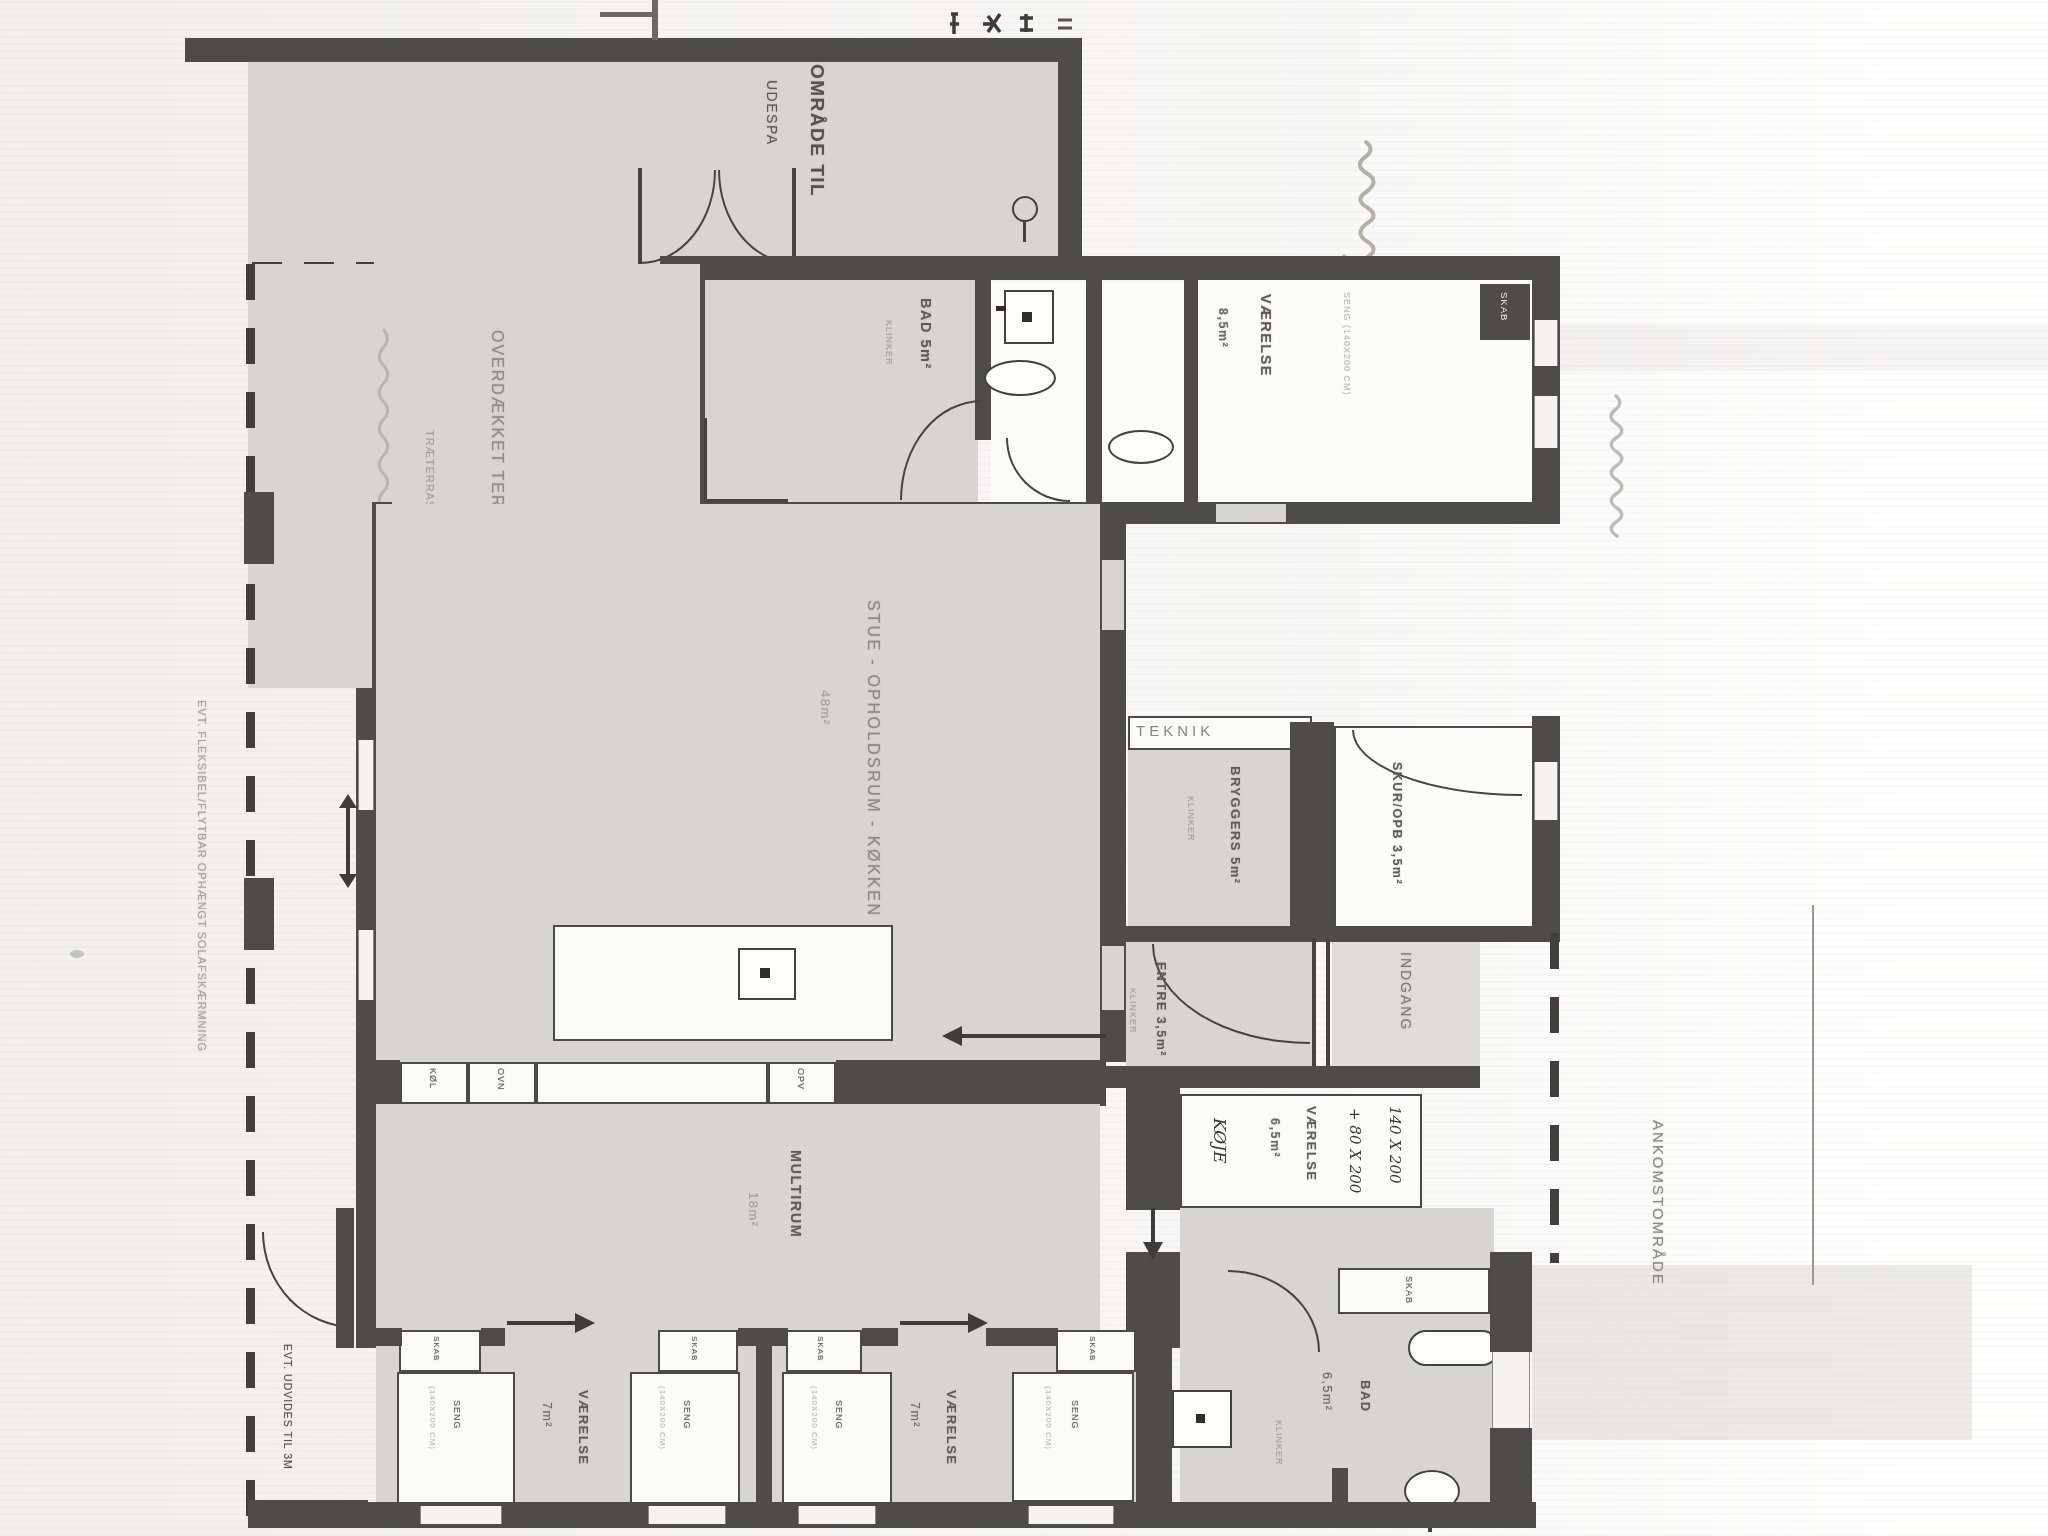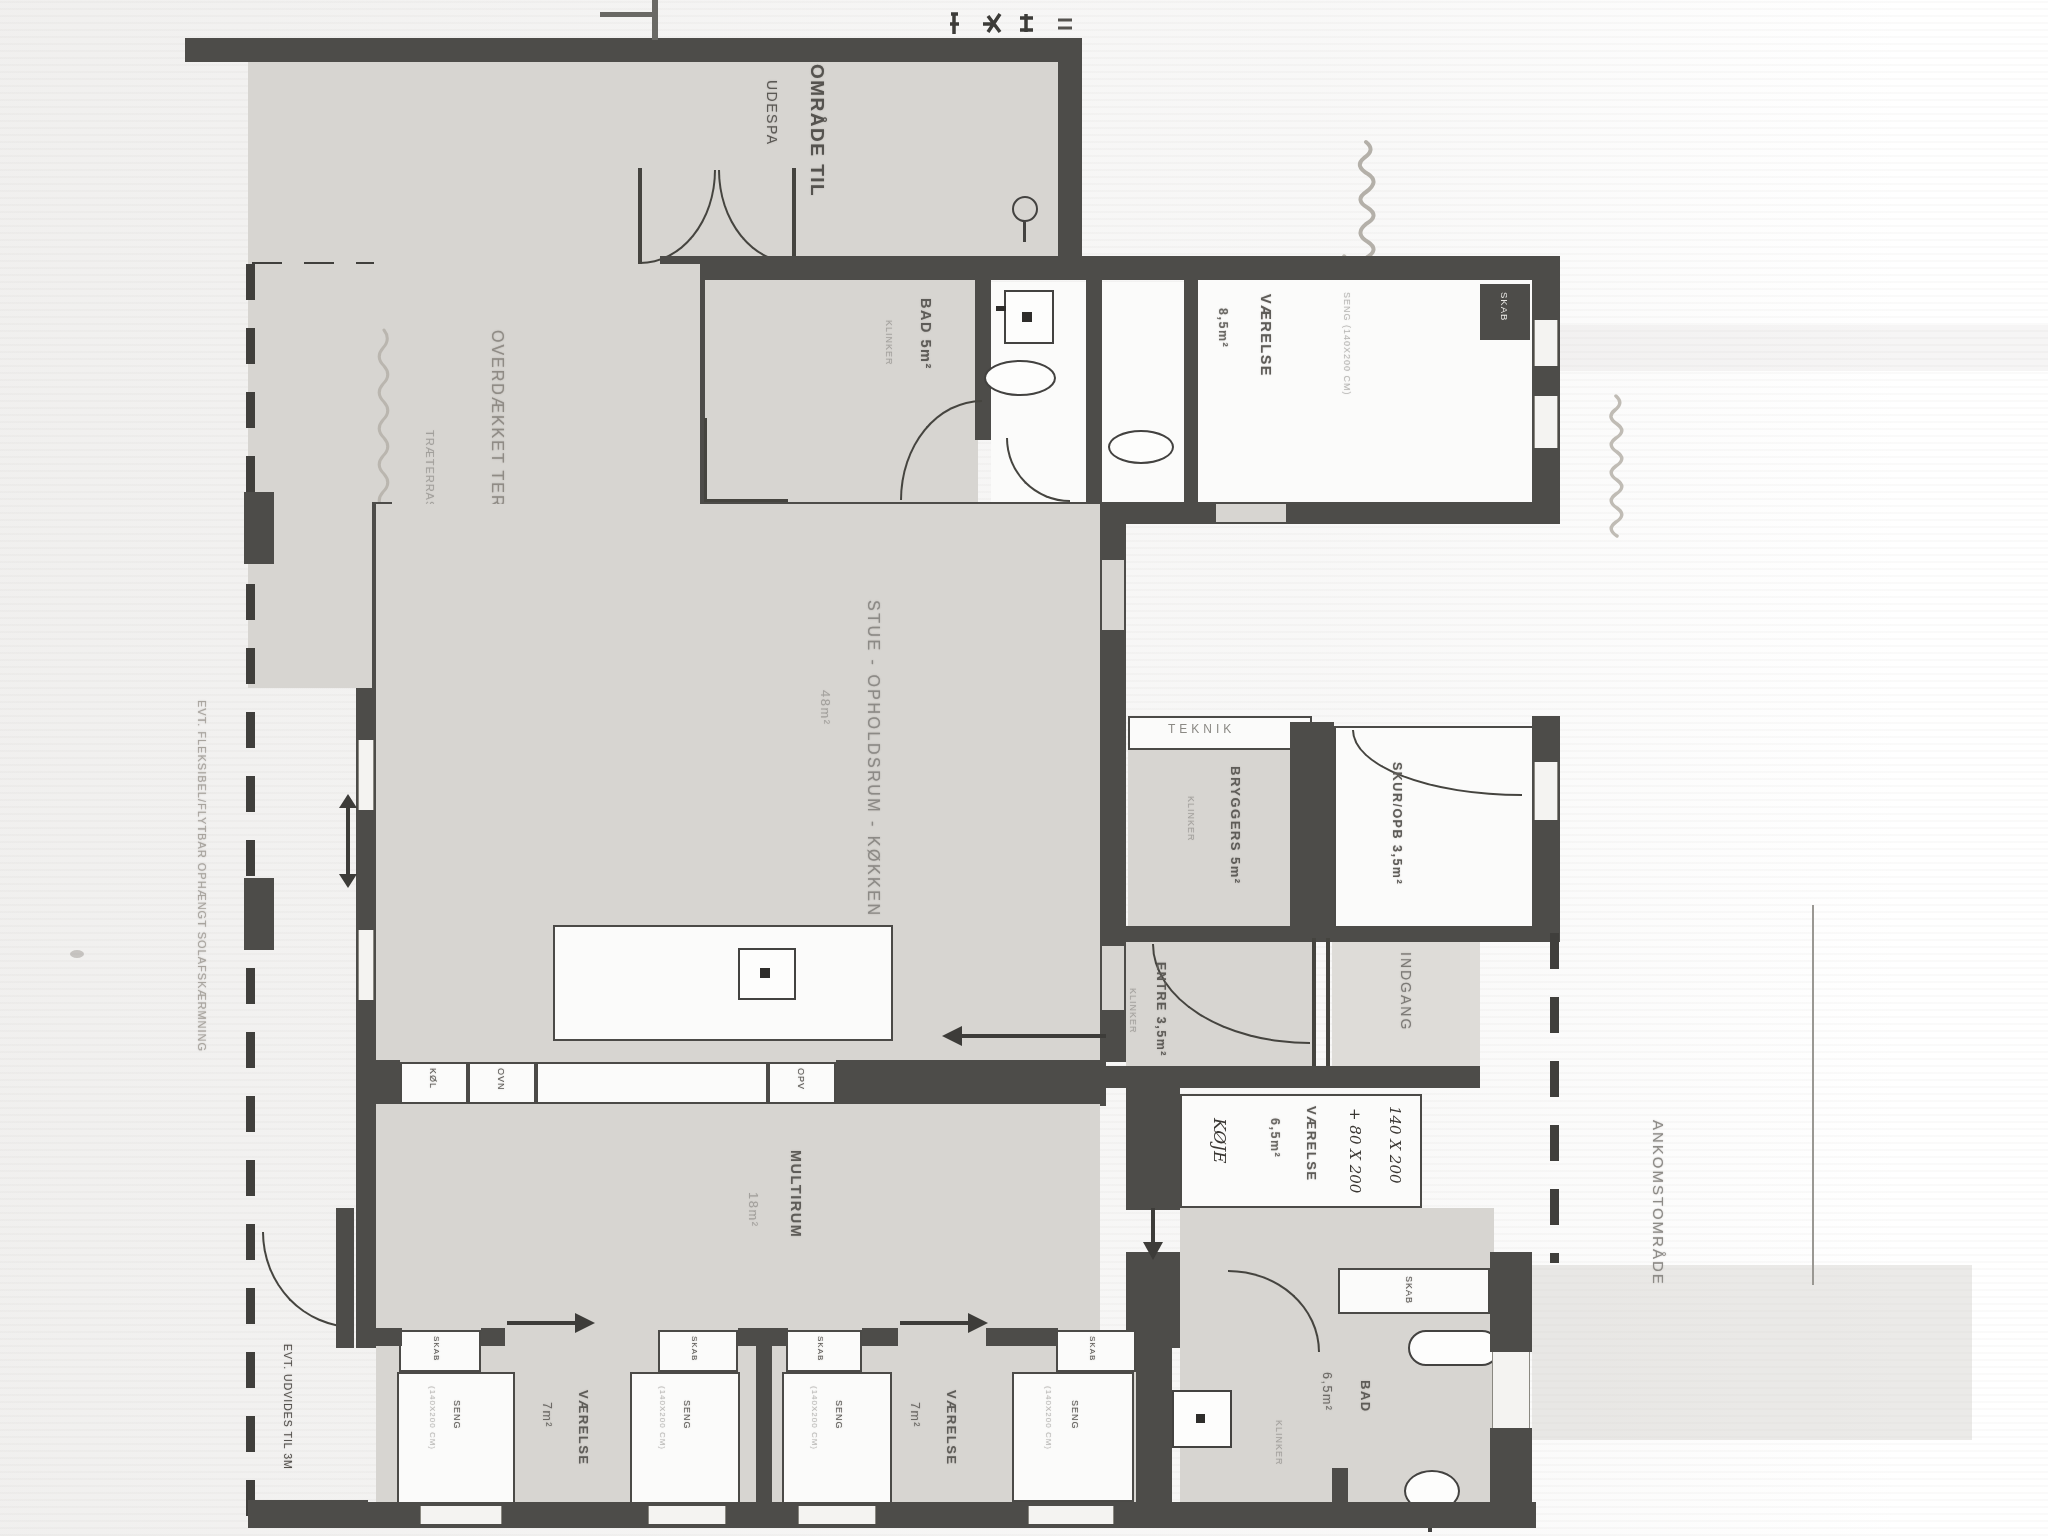--- a/index.html
+++ b/index.html
@@ -155,21 +155,21 @@
     <path d="M14 12 L14 86" stroke="#3d3c39" stroke-width="4"></path>
     <path d="M14 2 L5 16 L23 16 Z" fill="#3d3c39"></path>
     <path d="M14 96 L5 82 L23 82 Z" fill="#3d3c39"></path>
   </svg>
 
   <div class="w" style="left:1100px;top:502px;width:26px;height:560px;"></div>
   <div class="slot" style="left:1102px;top:560px;width:22px;height:70px;border:none;background:#d7d5d1;"></div>
   <div class="slot" style="left:1102px;top:946px;width:22px;height:64px;border:none;background:#d7d5d1;"></div>
 
   <div class="white" style="left:1128px;top:716px;width:184px;height:34px;"></div>
-  <div style="position:absolute;left:1168px;top:722px;font-size:12px;letter-spacing:4px;color:#8b8984;">TEKNIK</div>
+  <div style="position:absolute;left:1136px;top:722px;font-size:15px;letter-spacing:4px;color:#8b8984;">TEKNIK</div>
   <div class="floor" style="left:1128px;top:750px;width:162px;height:184px;"></div>
   <div class="vl room" style="left:1228px;top:766px;font-size:13px;">BRYGGERS 5m²</div>
   <div class="vl tiny vfaint" style="left:1186px;top:796px;">KLINKER</div>
 
   <div class="w" style="left:1290px;top:722px;width:44px;height:214px;"></div>
   <div class="white" style="left:1334px;top:726px;width:200px;height:210px;"></div>
   <div class="arc" style="left:1352px;top:730px;width:170px;height:66px;border-left:2.5px solid #45443f;border-bottom:2.5px solid #45443f;border-bottom-left-radius:100% 100%;"></div>
   <div class="vl room" style="left:1390px;top:762px;font-size:12.5px;">SKUR/OPB 3,5m²</div>
   <div class="w" style="left:1532px;top:716px;width:28px;height:220px;"></div>
   <div class="slot" style="left:1534px;top:762px;width:24px;height:58px;"></div>

